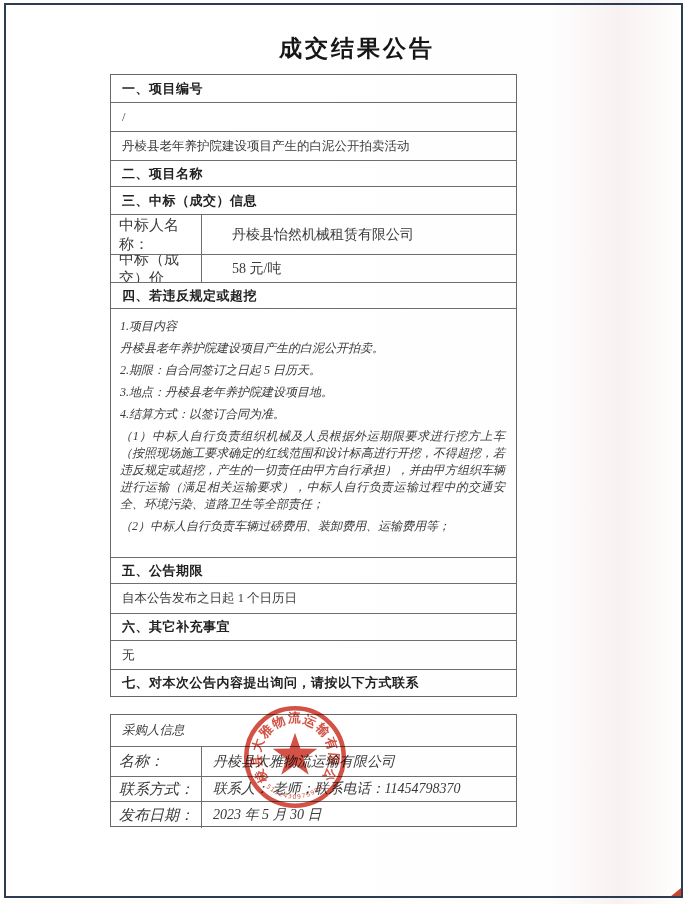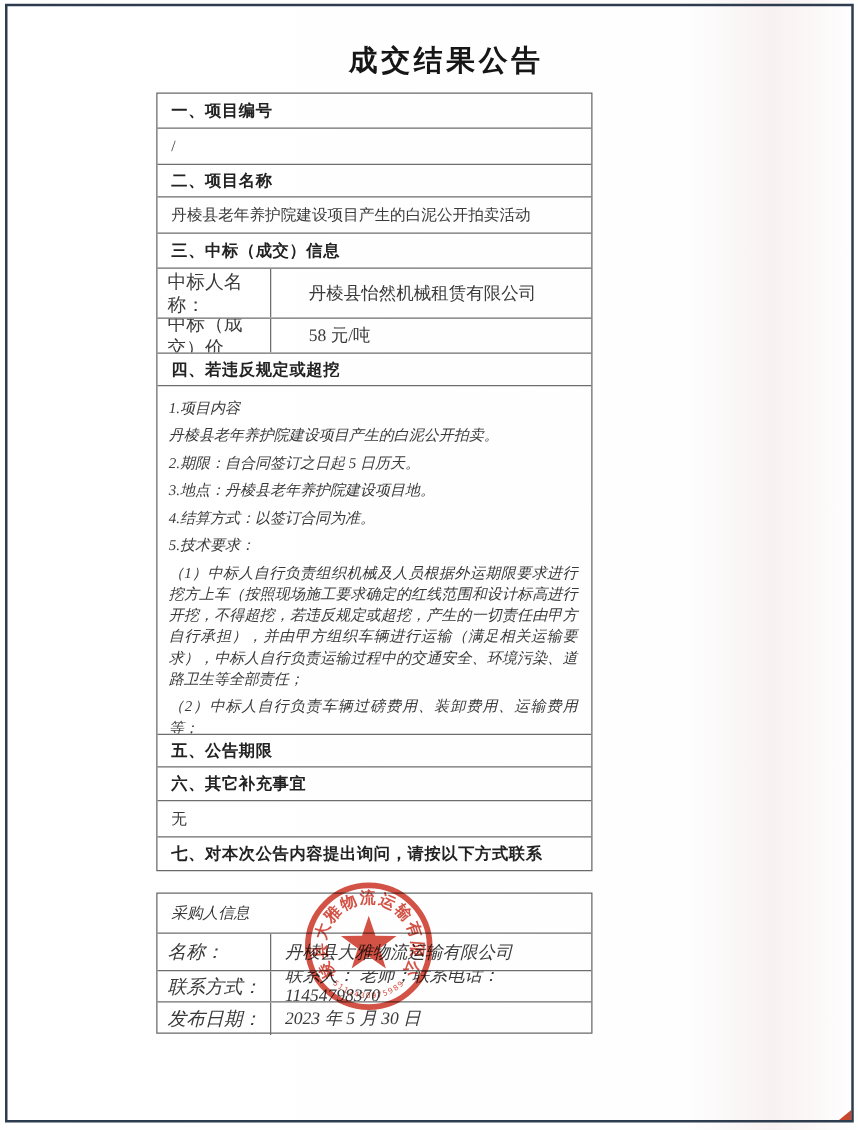--- a/index.html
+++ b/index.html
@@ -27,22 +27,22 @@
     left: 0; top: 33px; width: 100%;
     text-align: center;
     font-size: 23px;
     font-weight: bold;
     letter-spacing: 3px;
     color: #161616;
     transform: translateX(14px);
   }
   .tbl {
     position: absolute;
-    left: 125px;
-    width: 349px;
+    left: 110px;
+    width: 407px;
     border: 1px solid #686868;
     background: transparent;
     display: flex;
     flex-direction: column;
     color: #333;
     justify-content: space-between;
   }
   .tbl-main { top: 74px; height: 623px; }
   .tbl-purchaser { top: 714px; height: 113px; font-style: italic; }
   .row {
@@ -112,25 +112,25 @@
 
   <h1 class="title">成交结果公告</h1>
 
   <div class="tbl tbl-main">
     <div class="row hdr" style="height:27px">
         <span>一、项目编号</span>
       </div>
     <div class="row" style="height:29px">
         <span>/</span>
       </div>
+    <div class="row" style="height:29px">
+        <span>丹棱县老年养护院建设项目产生的白泥公开拍卖活动</span>
+      </div>
     <div class="row hdr" style="height:26px">
         <span>二、项目名称</span>
-      </div>
-    <div class="row" style="height:29px">
-        <span>丹棱县老年养护院建设项目产生的白泥公开拍卖活动</span>
       </div>
     <div class="row hdr" style="height:28px">
         <span>三、中标（成交）信息</span>
       </div>
     <div class="row two" style="height:40px">
       <div class="lbl">中标人名称：</div>
       <div class="val">丹棱县怡然机械租赁有限公司</div>
     </div>
     <div class="row two" style="height:28px">
       <div class="lbl">中标（成交）价</div>
@@ -138,26 +138,28 @@
     </div>
     <div class="row hdr" style="height:26px">
         <span>四、若违反规定或超挖</span>
       </div>
     <div class="row details">
         <p>1.项目内容</p>
         <p>丹棱县老年养护院建设项目产生的白泥公开拍卖。</p>
         <p>2.期限：自合同签订之日起 5 日历天。</p>
         <p>3.地点：丹棱县老年养护院建设项目地。</p>
         <p>4.结算方式：以签订合同为准。</p>
-        <p>5.技术要求：</p>
         <p>（1）中标人自行负责组织机械及人员根据外运期限要求进行挖方上车（按照现场施工要求确定的红线范围和设计标高进行开挖，不得超挖，若违反规定或超挖，产生的一切责任由甲方自行承担），并由甲方组织车辆进行运输（满足相关运输要求），中标人自行负责运输过程中的交通安全、环境污染、道路卫生等全部责任；</p>
         <p>（2）中标人自行负责车辆过磅费用、装卸费用、运输费用等；</p>
       </div>
     <div class="row hdr" style="height:26px">
         <span>五、公告期限</span>
+      </div>
+    <div class="row" style="height:30px">
+        <span>自本公告发布之日起 1 个日历日</span>
       </div>
     <div class="row hdr" style="height:27px">
         <span>六、其它补充事宜</span>
       </div>
     <div class="row" style="height:29px">
         <span>无</span>
       </div>
     <div class="row hdr" style="height:27px">
         <span>七、对本次公告内容提出询问，请按以下方式联系</span>
       </div>

